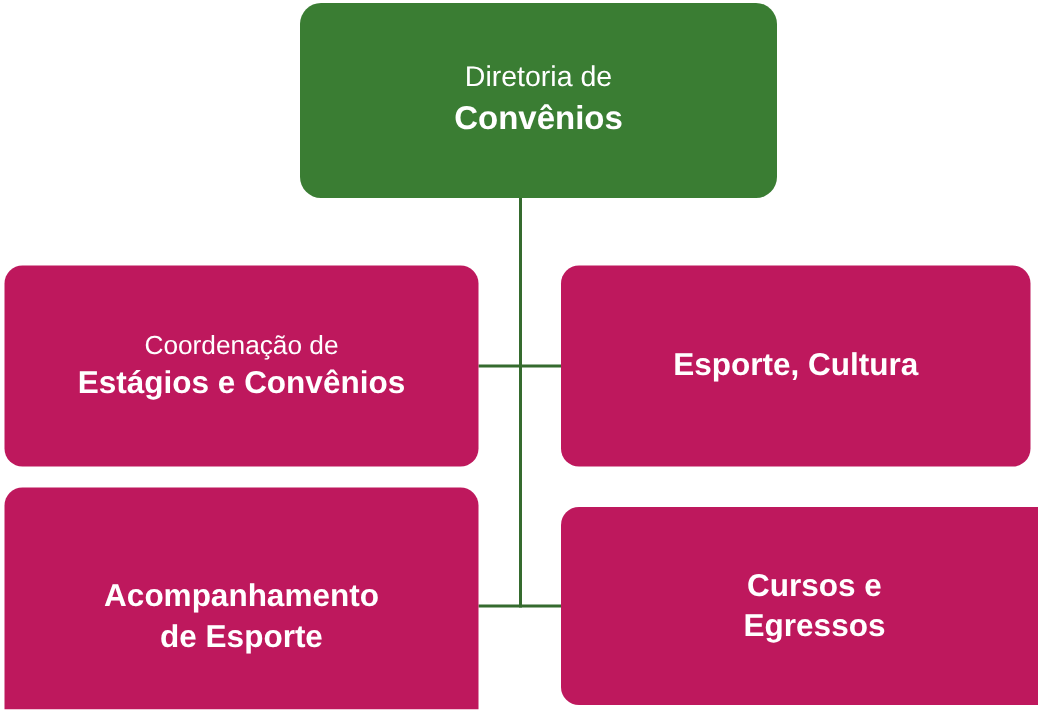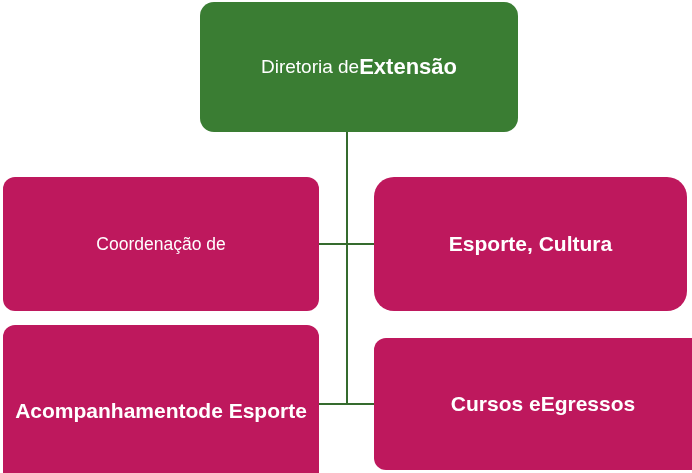--- a/index.html
+++ b/index.html
@@ -11,21 +11,21 @@
   .canvas {
     position: relative;
     width: 692px;
     height: 473px;
     background: #ffffff;
     overflow: hidden;
   }
   .node {
     position: absolute;
     display: flex;
-    flex-direction: row;
+    flex-direction: column;
     justify-content: center;
     align-items: center;
     text-align: right;
     color: #ffffff;
     line-height: 1.3;
     z-index: 2;
   }
   .node .l1 { display: block; }
   .node .l2 { display: block; }
 
@@ -36,21 +36,21 @@
     border-radius: 14px;
   }
   .node.root .l1 { font-size: 19px; font-weight: 400; }
   .node.root .l2 { font-size: 22px; font-weight: 700; }
 
   .node.child {
     background: #be185d;
     border-radius: 12px;
   }
   .node.mid-left  { left: 3px;   top: 177px; width: 316px; height: 134px; }
-  .node.mid-right { left: 374px; top: 177px; width: 313px; height: 134px; border-radius: 20px; }
+  .node.mid-right { left: 374px; top: 177px; width: 313px; height: 134px; }
   .node.bot-left  { left: 3px;   top: 325px; width: 316px; height: 172px; }
   .node.bot-right { left: 374px; top: 338px; width: 338px; height: 132px; }
 
   .node.child .l1.regular { font-size: 17.5px; font-weight: 400; }
   .node.child .l1.bold,
   .node.child .l2.bold { font-size: 21px; font-weight: 700; }
 
   .line {
     position: absolute;
     background: #356b2e;
@@ -64,25 +64,26 @@
 <body>
 
 <div class="canvas">
 
   <div class="line v"></div>
   <div class="line h1"></div>
   <div class="line h2"></div>
 
   <div class="node root">
     <span class="l1">Diretoria de</span>
-    <span class="l2">Extensão</span>
+    <span class="l2">Convênios</span>
   </div>
 
   <div class="node child mid-left">
     <span class="l1 regular">Coordenação de</span>
+    <span class="l2 bold">Estágios e Convênios</span>
   </div>
 
   <div class="node child mid-right">
     <span class="l1 bold">Esporte, Cultura</span>
   </div>
 
   <div class="node child bot-left">
     <span class="l1 bold">Acompanhamento</span>
     <span class="l2 bold">de Esporte</span>
   </div>

